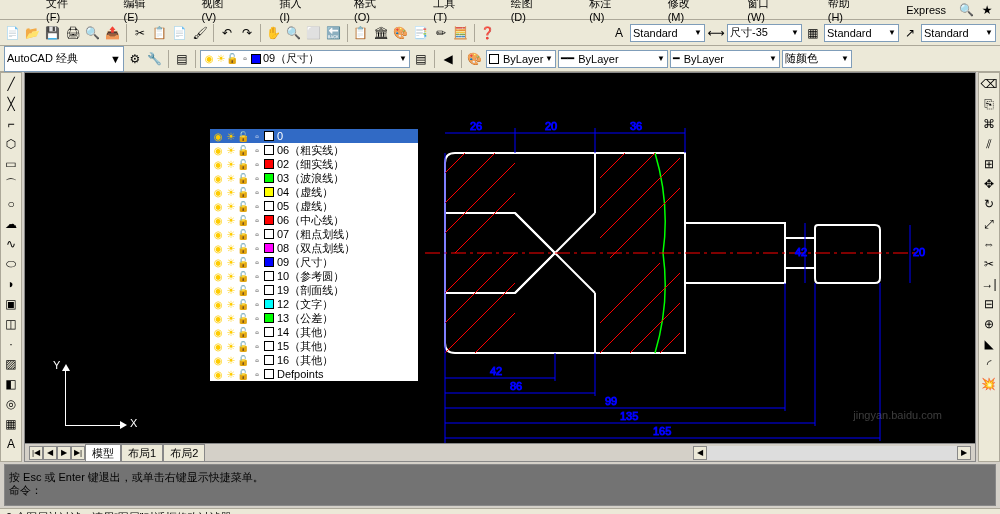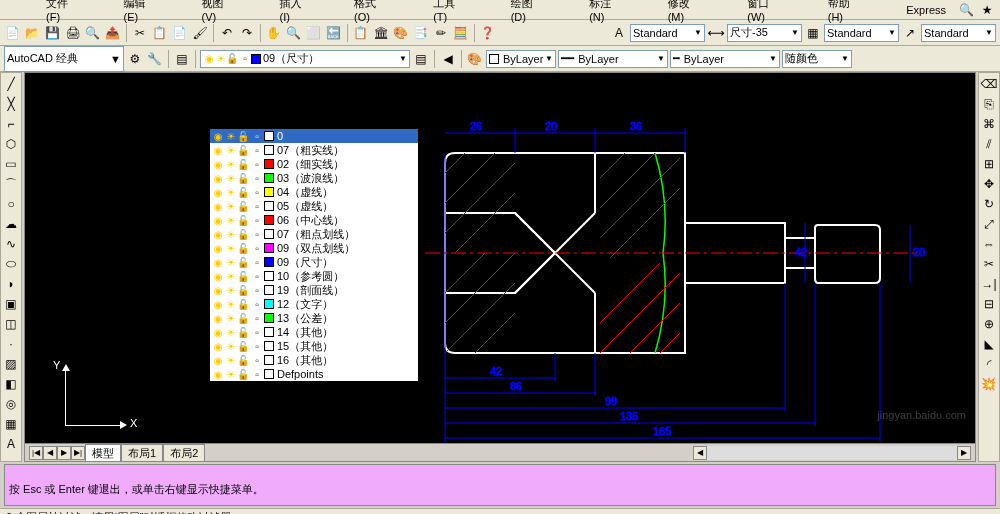--- a/index.html
+++ b/index.html
@@ -34,25 +34,25 @@
 .lr-icon { width: 12px; height: 12px; display: flex; align-items: center; justify-content: center; font-size: 10px; }
 .bulb { color: #ffcc00; }
 .sun { color: #ffcc00; }
 .lock { color: #d4a000; }
 .swatch { width: 10px; height: 10px; border: 1px solid #000; }
 .layer-name { margin-left: 2px; font-size: 11px; }
 .tabs { height: 18px; background: #d4d0c8; border-top: 1px solid #888; display: flex; align-items: center; padding: 0 4px; gap: 0; position: absolute; bottom: 0; left: 0; right: 0; }
 .tab-btn { width: 14px; height: 14px; border: 1px solid #888; background: #ece9d8; font-size: 8px; display: flex; align-items: center; justify-content: center; }
 .tab { padding: 1px 6px; border: 1px solid #888; background: #ece9d8; font-size: 11px; border-bottom: none; }
 .tab.active { background: #fff; }
-.cmdline { background: #f0abfc; border: 1px solid #888; margin: 2px 4px; height: 42px; padding: 18px 4px; font-size: 11px; }
+.cmdline { background: #737373; border: 1px solid #888; margin: 2px 4px; height: 42px; padding: 6px 4px; font-size: 11px; }
 .cmdline div { line-height: 13px; }
 .statusbar { height: 18px; background: #ece9d8; border-top: 1px solid #aca899; padding: 2px 6px; font-size: 11px; display: flex; align-items: center; }
 .watermark { position: absolute; right: 15px; bottom: 55px; color: rgba(255,255,255,0.35); font-size: 22px; font-weight: bold; pointer-events: none; }
-.watermark-sub { position: absolute; right: 9px; bottom: 40px; color: rgba(200,200,200,0.3); font-size: 11px; pointer-events: none; }
+.watermark-sub { position: absolute; right: 33px; bottom: 40px; color: rgba(200,200,200,0.3); font-size: 11px; pointer-events: none; }
 </style>
 </head>
 <body>
 
 <div class="menubar">
   <span class="menu-item">文件(F)</span>
   <span class="menu-item">编辑(E)</span>
   <span class="menu-item">视图(V)</span>
   <span class="menu-item">插入(I)</span>
   <span class="menu-item">格式(O)</span>
@@ -314,21 +314,21 @@
         <span class="lr-icon">▫</span>
         <span class="swatch" style="background:#ffffff"></span>
         <span class="layer-name">0</span>
       </div>
       <div class="layer-row">
         <span class="lr-icon bulb">◉</span>
         <span class="lr-icon sun">☀</span>
         <span class="lr-icon lock">🔓</span>
         <span class="lr-icon">▫</span>
         <span class="swatch" style="background:#ffffff"></span>
-        <span class="layer-name">07（粗实线）</span>
+        <span class="layer-name">06（粗实线）</span>
       </div>
       <div class="layer-row">
         <span class="lr-icon bulb">◉</span>
         <span class="lr-icon sun">☀</span>
         <span class="lr-icon lock">🔓</span>
         <span class="lr-icon">▫</span>
         <span class="swatch" style="background:#ff0000"></span>
         <span class="layer-name">02（细实线）</span>
       </div>
       <div class="layer-row">
@@ -370,21 +370,21 @@
         <span class="lr-icon">▫</span>
         <span class="swatch" style="background:#ffffff"></span>
         <span class="layer-name">07（粗点划线）</span>
       </div>
       <div class="layer-row">
         <span class="lr-icon bulb">◉</span>
         <span class="lr-icon sun">☀</span>
         <span class="lr-icon lock">🔓</span>
         <span class="lr-icon">▫</span>
         <span class="swatch" style="background:#ff00ff"></span>
-        <span class="layer-name">09（双点划线）</span>
+        <span class="layer-name">08（双点划线）</span>
       </div>
       <div class="layer-row">
         <span class="lr-icon bulb">◉</span>
         <span class="lr-icon sun">☀</span>
         <span class="lr-icon lock">🔓</span>
         <span class="lr-icon">▫</span>
         <span class="swatch" style="background:#0000ff"></span>
         <span class="layer-name">09（尺寸）</span>
       </div>
       <div class="layer-row">
@@ -449,17 +449,18 @@
         <span class="lr-icon lock">🔓</span>
         <span class="lr-icon">▫</span>
         <span class="swatch" style="background:#ffffff"></span>
         <span class="layer-name">Defpoints</span>
       </div>
     </div>
 </div>
 
 <div class="cmdline">
   <div>按 Esc 或 Enter 键退出，或单击右键显示快捷菜单。</div>
+  <div>命令：</div>
 </div>
 
 <div class="statusbar">
   <span>0 个图层被过滤。请用“图层”对话框修改过滤器。</span>
 </div>
 
 </body></html>

